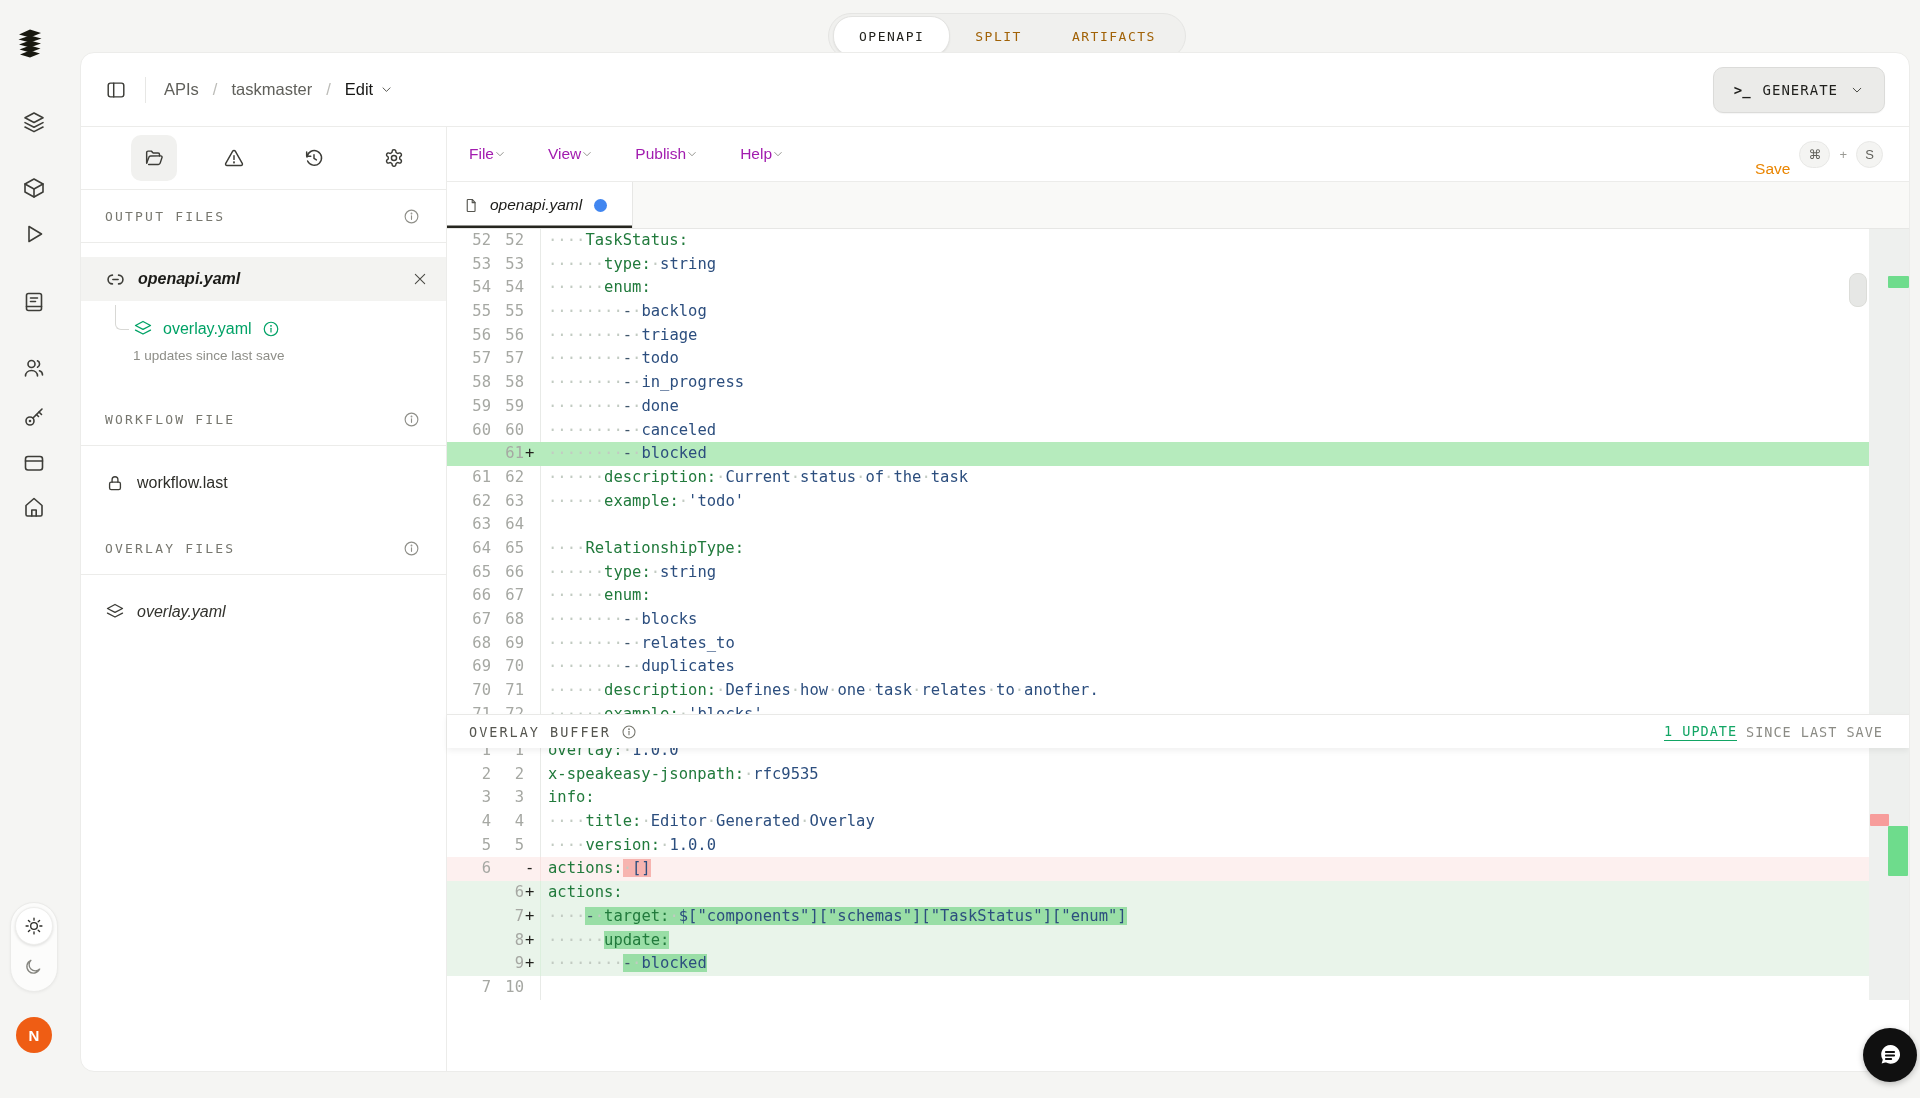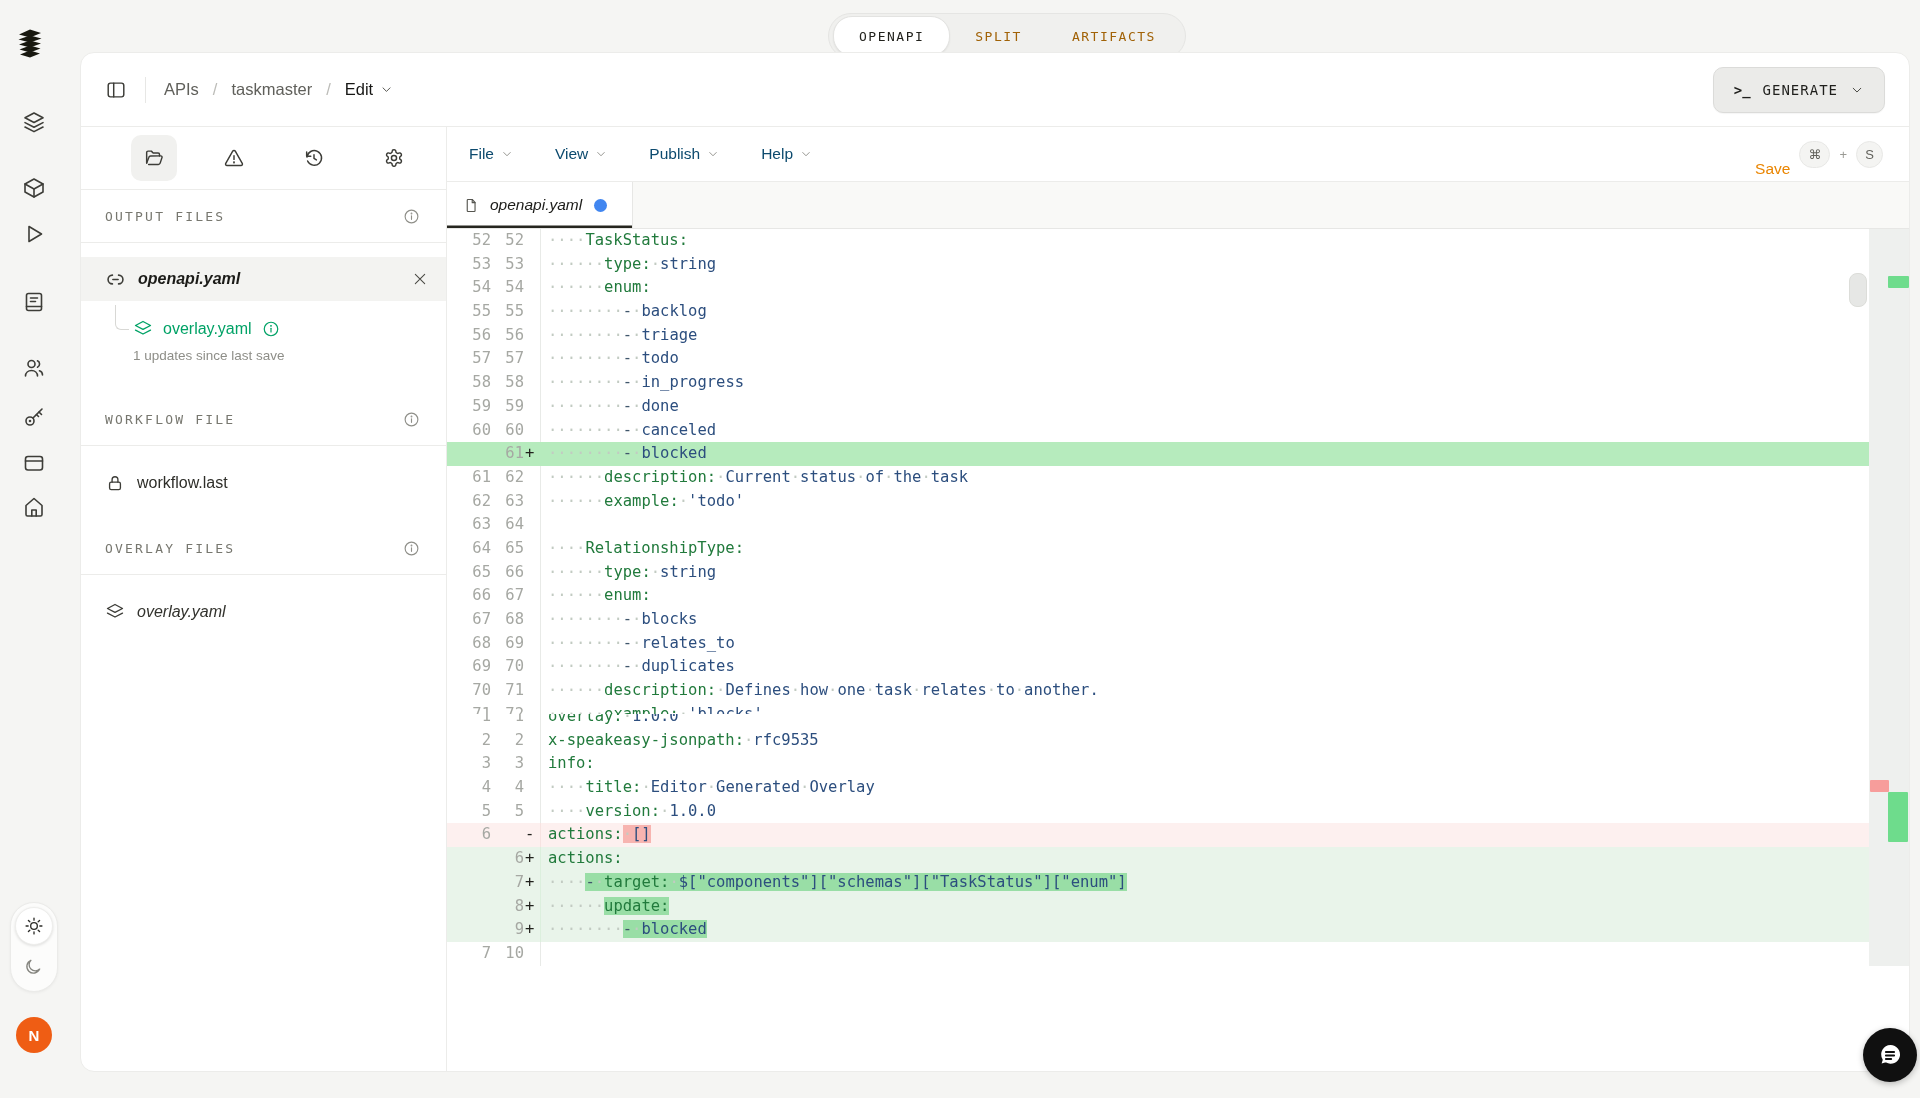--- a/index.html
+++ b/index.html
@@ -51,21 +51,21 @@
   .child-name{color:#00a266;font-size:16px;}
   .child-note{padding-left:52px;margin-top:5px;font-size:13.5px;color:#8e8e88;}
   .file-row{margin-top:14px;height:46px;display:flex;align-items:center;gap:12px;padding:0 24px;cursor:pointer;font-size:16px;color:#2e2e29;}
 
   
   .editor{flex:1;display:flex;flex-direction:column;min-width:0;}
   .viewing-bar{height:50px;border-bottom:1px solid #ececea;display:flex;align-items:center;padding-left:22px;flex:none;}
   .viewing-lbl{font-size:15.5px;color:#4a4a44;}
   .badge{margin-left:10px;border:1.5px solid #3cb87d;color:#0ca05e;border-radius:999px;padding:2px 12px 3px;font-size:14.5px;}
   .menu-bar{height:54px;border-bottom:1px solid #ececea;display:flex;align-items:center;padding:0 26px 0 22px;gap:42px;flex:none;}
-  .menu-item{display:flex;align-items:center;gap:7px;font-size:15.5px;color:#0c4a6e;cursor:pointer;}
+  .menu-item{display:flex;align-items:center;font-size:15.5px;color:#a21caf;cursor:pointer;}
   .menu-right{margin-left:auto;display:flex;align-items:center;gap:9px;}
   .save-lbl{color:#ea8500;font-size:15.5px;font-weight:500;cursor:pointer;margin-top:29px;}
   .key-pill{height:27px;min-width:27px;box-sizing:border-box;padding:0 8px;border-radius:14px;background:#f4f4f2;border:1px solid #e8e8e6;color:#62625c;font-size:13px;display:flex;align-items:center;justify-content:center;}
   .plus{color:#9a9a94;font-size:13px;}
   .tab-strip{height:46px;background:#f9f9f7;border-bottom:1px solid #e7e7e5;display:flex;flex:none;}
   .etab{width:186px;background:#fff;border-right:1px solid #e7e7e5;box-shadow:inset 0 -2.5px 0 #26261f;display:flex;align-items:center;gap:10px;padding:0 16px;box-sizing:border-box;cursor:pointer;}
   .etab-name{font-style:italic;font-size:15.5px;color:#1c1c19;}
   .dirty-dot{width:13px;height:13px;border-radius:50%;background:#4186f0;margin-left:2px;}
 
   .code-area{height:485px;position:relative;overflow:hidden;background:#fff;flex:none;}
@@ -411,20 +411,34 @@
             <div class="cl "><span class="ln o">69</span><span class="ln n">70</span><span class="sign"></span><span class="cnt"><span class="tok-ws">·</span><span class="tok-ws">·</span><span class="tok-ws">·</span><span class="tok-ws">·</span><span class="tok-ws">·</span><span class="tok-ws">·</span><span class="tok-ws">·</span><span class="tok-ws">·</span><span class="tok-pun">-</span><span class="tok-ws">·</span><span class="tok-val">duplicates</span></span></div>
             <div class="cl "><span class="ln o">70</span><span class="ln n">71</span><span class="sign"></span><span class="cnt"><span class="tok-ws">·</span><span class="tok-ws">·</span><span class="tok-ws">·</span><span class="tok-ws">·</span><span class="tok-ws">·</span><span class="tok-ws">·</span><span class="tok-key">description:</span><span class="tok-ws">·</span><span class="tok-val">Defines</span><span class="tok-ws">·</span><span class="tok-val">how</span><span class="tok-ws">·</span><span class="tok-val">one</span><span class="tok-ws">·</span><span class="tok-val">task</span><span class="tok-ws">·</span><span class="tok-val">relates</span><span class="tok-ws">·</span><span class="tok-val">to</span><span class="tok-ws">·</span><span class="tok-val">another.</span></span></div>
             <div class="cl "><span class="ln o">71</span><span class="ln n">72</span><span class="sign"></span><span class="cnt"><span class="tok-ws">·</span><span class="tok-ws">·</span><span class="tok-ws">·</span><span class="tok-ws">·</span><span class="tok-ws">·</span><span class="tok-ws">·</span><span class="tok-key">example:</span><span class="tok-ws">·</span><span class="tok-val">'blocks'</span></span></div>
           </div>
         <div class="ruler">
           <div class="mark" style="left:19px;top:47px;width:21px;height:12px;background:#6edc8c;"></div>
         </div>
         <div class="scroll-thumb"></div>
       </div>
 
+      <div class="ov-header">
+        <span class="ov-title">
+          <span>OVERLAY BUFFER</span>
+          <svg width="16" height="16" viewBox="0 0 24 24" class="ic" style="stroke:#77776f">
+              <circle cx="12" cy="12" r="9"></circle>
+              <path d="M12 11v5"></path>
+              <circle cx="12" cy="7.8" r="0.5" fill="#77776f"></circle>
+            </svg>
+        </span>
+        <span class="ov-status">
+          <span class="upd">1 UPDATE</span>
+          <span>SINCE LAST SAVE</span>
+        </span>
+      </div>
 
       <div class="ov-code">
         <div class="rows" id="overlay-rows">
             <div class="cl "><span class="ln o">1</span><span class="ln n">1</span><span class="sign"></span><span class="cnt"><span class="tok-key">overlay:</span><span class="tok-ws">·</span><span class="tok-val">1.0.0</span></span></div>
             <div class="cl "><span class="ln o">2</span><span class="ln n">2</span><span class="sign"></span><span class="cnt"><span class="tok-key">x-speakeasy-jsonpath:</span><span class="tok-ws">·</span><span class="tok-val">rfc9535</span></span></div>
             <div class="cl "><span class="ln o">3</span><span class="ln n">3</span><span class="sign"></span><span class="cnt"><span class="tok-key">info:</span></span></div>
             <div class="cl "><span class="ln o">4</span><span class="ln n">4</span><span class="sign"></span><span class="cnt"><span class="tok-ws">·</span><span class="tok-ws">·</span><span class="tok-ws">·</span><span class="tok-ws">·</span><span class="tok-key">title:</span><span class="tok-ws">·</span><span class="tok-val">Editor</span><span class="tok-ws">·</span><span class="tok-val">Generated</span><span class="tok-ws">·</span><span class="tok-val">Overlay</span></span></div>
             <div class="cl "><span class="ln o">5</span><span class="ln n">5</span><span class="sign"></span><span class="cnt"><span class="tok-ws">·</span><span class="tok-ws">·</span><span class="tok-ws">·</span><span class="tok-ws">·</span><span class="tok-key">version:</span><span class="tok-ws">·</span><span class="tok-val">1.0.0</span></span></div>
             <div class="cl rem"><span class="ln o">6</span><span class="ln n"></span><span class="sign">-</span><span class="cnt"><span class="tok-key">actions:</span><span class="tok-ws hlr">·</span><span class="tok-val hlr">[]</span></span></div>
             <div class="cl addl"><span class="ln o"></span><span class="ln n">6</span><span class="sign">+</span><span class="cnt"><span class="tok-key">actions:</span></span></div>

